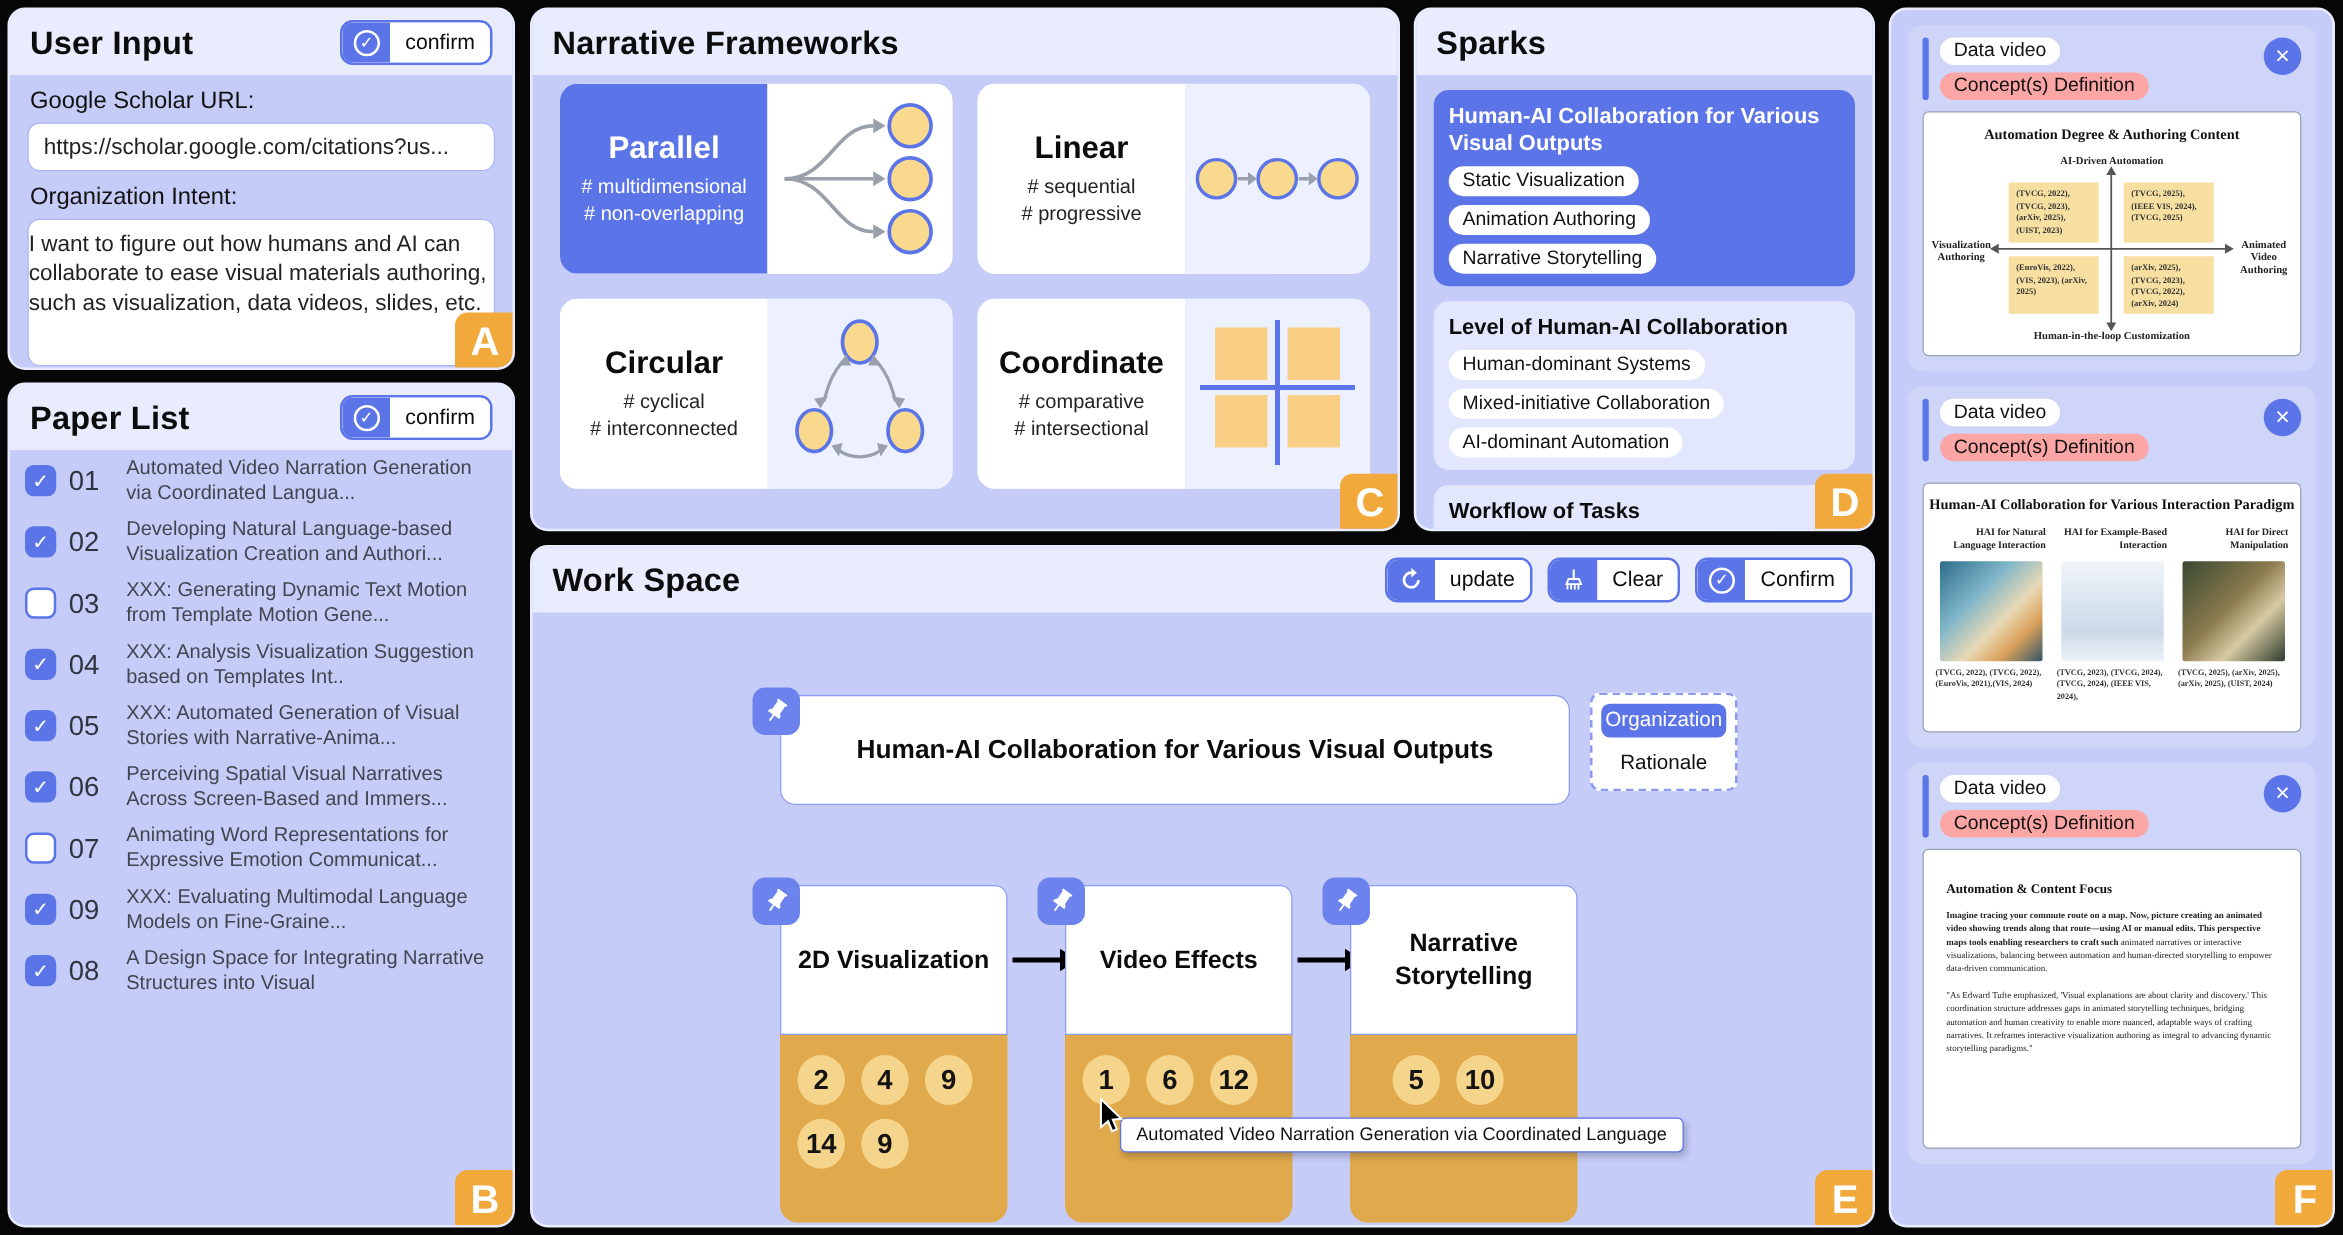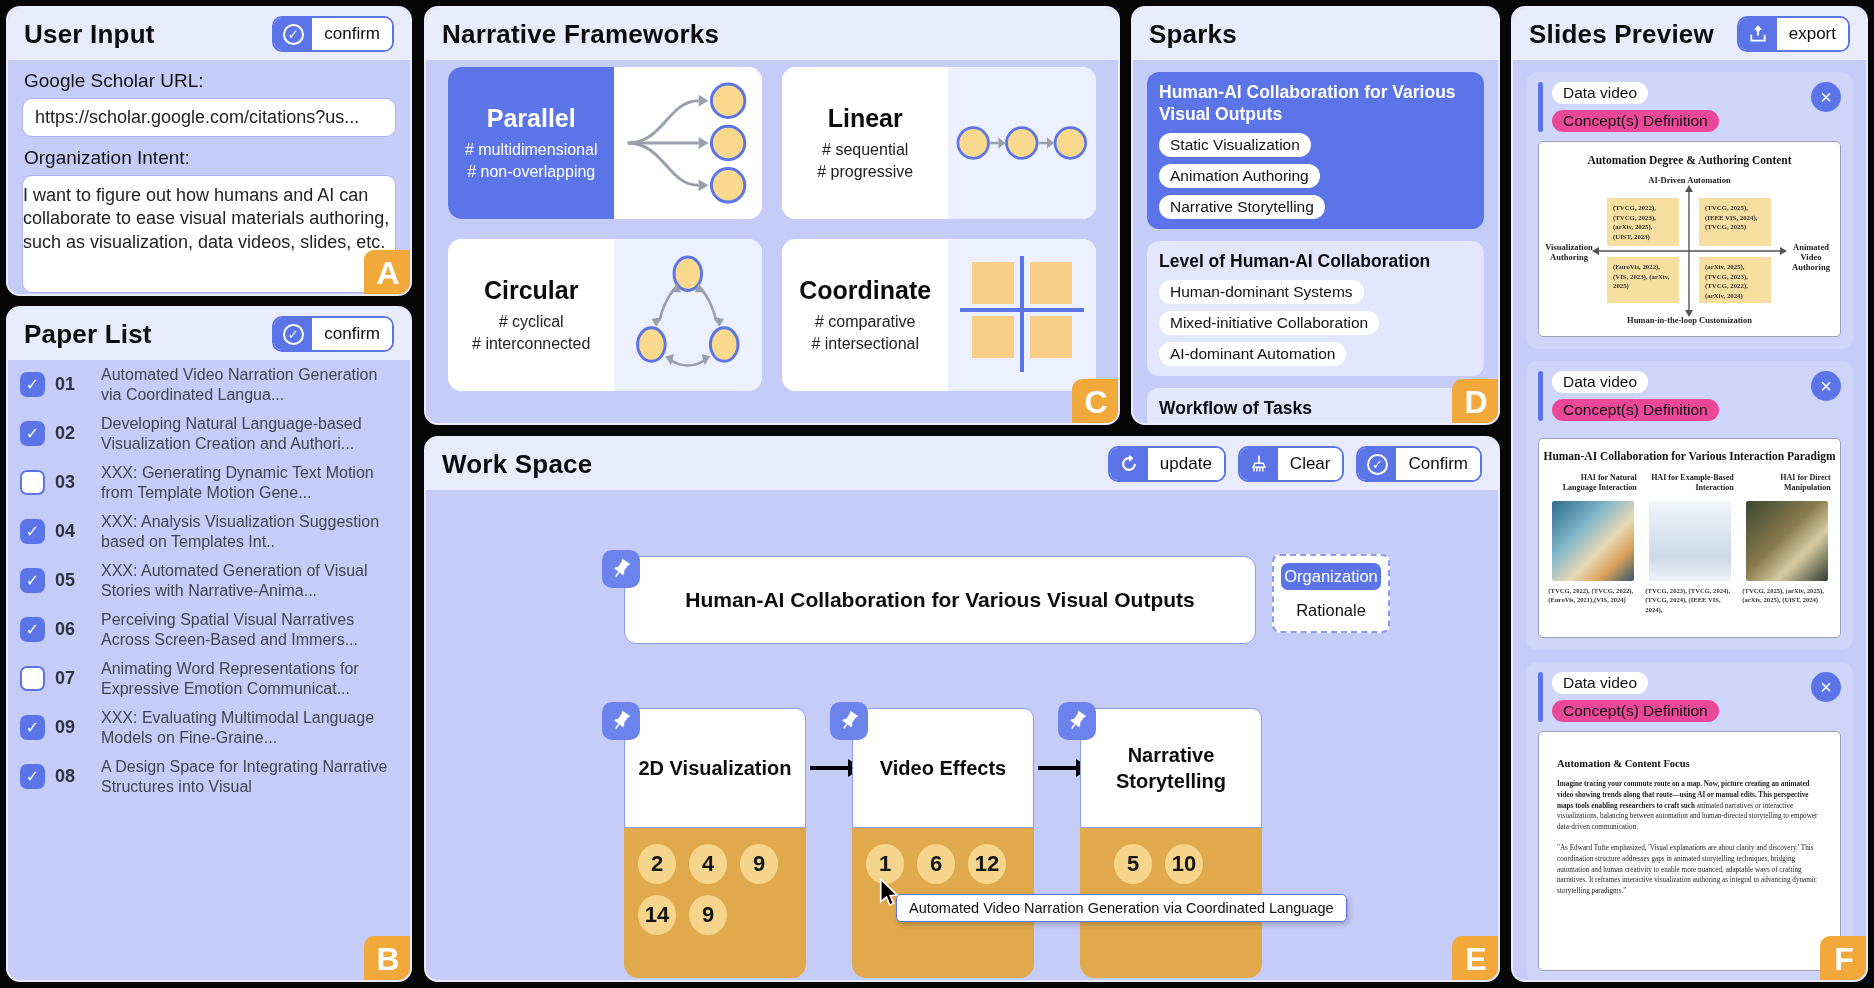--- a/index.html
+++ b/index.html
@@ -27,21 +27,21 @@
   
   .tagcol { display:flex; flex-direction:column; align-items:flex-end; gap:9px; padding:12px 14px 4px; }
   .tagpill { border-radius:9px; padding:4px 12px; font-size:17px; }
   .tagpill.dark { background:#5b74e8; color:#fff; font-weight:bold; }
   .tagpill.light { background:#a9b3f5; color:#0c0c0c; }
   .paper-row { display:flex; align-items:center; gap:10px; padding:5px 10px 5px 12px; }
   .cb { width:25px; height:25px; border-radius:7px; flex:0 0 auto; display:flex; align-items:center; justify-content:center; font-size:16px; font-weight:bold; }
   .cb.checked { background:#5b74e8; color:#fff; }
   .cb.checked::after { content:"✓"; }
   .cb.unchecked { background:#fff; border:2px solid #5b74e8; }
-  .pnum { font-size:18px; font-weight:bold; color:#2e3340; width:36px; flex:0 0 auto; }
+  .pnum { font-size:22px; font-weight:normal; color:#2e3340; width:36px; flex:0 0 auto; }
   .ptxt { font-size:16px; color:#41454f; line-height:1.22; }
 
   
   .fw-grid { display:grid; grid-template-columns:1fr 1fr; gap:20px; padding:7px 22px;text-align:center; }
   .fw-card { height:152px; border-radius:14px; overflow:hidden; display:flex; background:#fff; }
   .fw-left { width:53%; padding:14px 16px; display:flex; flex-direction:column; justify-content:center; }
   .fw-right { width:47%; display:flex; align-items:center; justify-content:center; }
   .fw-card.sel .fw-left { background:#5b74e8; }
   .fw-card.sel .fw-left .fw-name, .fw-card.sel .fw-left .fw-tag { color:#fff; }
   .fw-card.sel .fw-right { background:#fff; }
@@ -73,21 +73,21 @@
   .ws-arrow::after { content:""; position:absolute; right:-12px; top:-7px; border-left:14px solid #000; border-top:9px solid transparent; border-bottom:9px solid transparent; }
   .tooltip { position:absolute; background:#fff; border:1.5px solid #5b74e8; border-radius:5px; padding:5px 12px; font-size:14.5px; color:#111; white-space:nowrap; z-index:20; box-shadow:2px 3px 5px rgba(0,0,0,.2); }
   .cursor { position:absolute; z-index:25; }
 
   
   .slide-card { background:#ced5f9; border-radius:12px; margin:12px 13px 0; padding:10px 12px 12px; position:relative; }
   .sc-head { display:flex; gap:9px; margin-bottom:9px; }
   .sc-bar { width:5px; background:#5b74e8; border-radius:3px; flex:0 0 auto; }
   .sc-tags { display:flex; flex-direction:column; gap:6px; align-items:flex-start; }
   .sc-tag1 { background:#fff; border-radius:12px; padding:2px 11px; font-size:15.5px; color:#111; }
-  .sc-tag2 { background:#ec4899; border-radius:12px; padding:2px 11px; font-size:15.5px; color:#111; }
+  .sc-tag2 { background:#fca5a5; border-radius:12px; padding:2px 11px; font-size:15.5px; color:#111; }
   .sc-close { position:absolute; right:12px; top:10px; width:30px; height:30px; border-radius:50%; background:#5b74e8; color:#fff; font-size:20px; display:flex; align-items:center; justify-content:center; }
   .thumb { background:#fff; border:1px solid #9aa0b5; border-radius:5px; position:relative; overflow:hidden; }
 
   
   .q-title { position:absolute; top:12px; width:100%; text-align:center; font-weight:bold; font-size:11.5px; color:#111; font-family:"Liberation Serif","DejaVu Serif",serif; }
   .q-lab { position:absolute; font-weight:bold; font-size:8.5px; color:#222; text-align:center; font-family:"Liberation Serif","DejaVu Serif",serif; }
   .q-box { position:absolute; background:#f6dfa0; font-size:6.8px; font-weight:bold; color:#333; padding:5px 6px; line-height:1.4; font-family:"Liberation Serif","DejaVu Serif",serif; }
   
   .s2-title { text-align:center; font-weight:bold; font-size:11.5px; color:#111; line-height:1.35; padding-top:10px; font-family:"Liberation Serif","DejaVu Serif",serif; }
   .s2-cols { display:flex; justify-content:space-around; padding:8px 8px 0; gap:6px; }
@@ -398,33 +398,20 @@
 
     <svg class="cursor" style="left:448px;top:388px;" width="26" height="30" viewBox="0 0 18 24">
       <path d="M4 1 L4 19 L8.6 15.2 L11.2 21.6 L14.2 20.3 L11.6 14.2 L17 13.6 Z" fill="#000" stroke="#fff" stroke-width="1.3"></path>
     </svg>
     <div class="tooltip" style="left:470px;top:404px;">Automated Video Narration Generation via Coordinated Language</div>
   </div>
   <div class="corner">E</div>
 </div>
 
 <div class="panel" style="left:1511px;top:6px;width:357px;height:976px;">
-  <div class="phead">
-    <div class="ptitle">Slides Preview</div>
-    <div class="cbtn">
-      <span class="ic">
-        <svg width="20" height="20" viewBox="0 0 24 24">
-            <path d="M4 13v7h16v-7" fill="none" stroke="#fff" stroke-width="2.2"></path>
-            <path d="M12 14V4" stroke="#fff" stroke-width="2.2"></path>
-            <polygon points="7,7 12,1.5 17,7 14,7 14,9 10,9 10,7" fill="#fff"></polygon>
-          </svg>
-      </span>
-      <span class="lb">export</span>
-    </div>
-  </div>
   <div class="pbody">
 
     <div class="slide-card">
       <div class="sc-head">
         <div class="sc-bar"></div>
         <div class="sc-tags">
           <span class="sc-tag1">Data video</span>
           <span class="sc-tag2">Concept(s) Definition</span>
         </div>
       </div>

